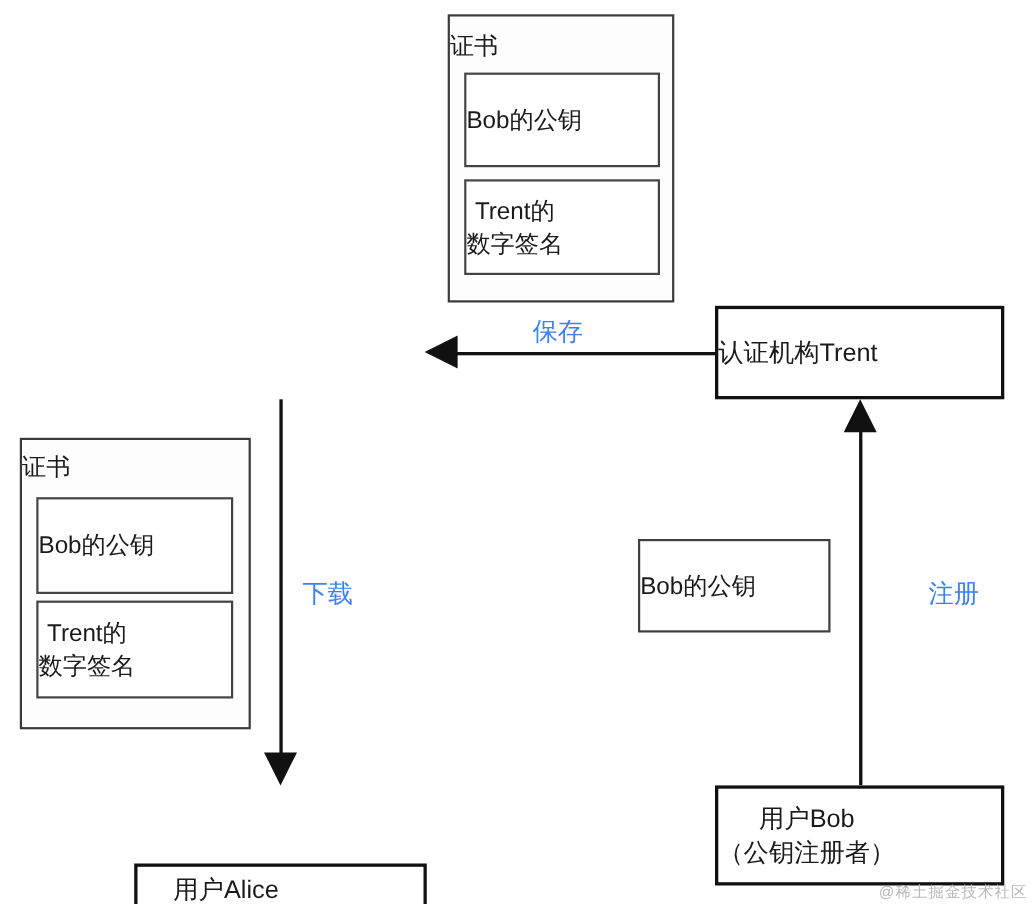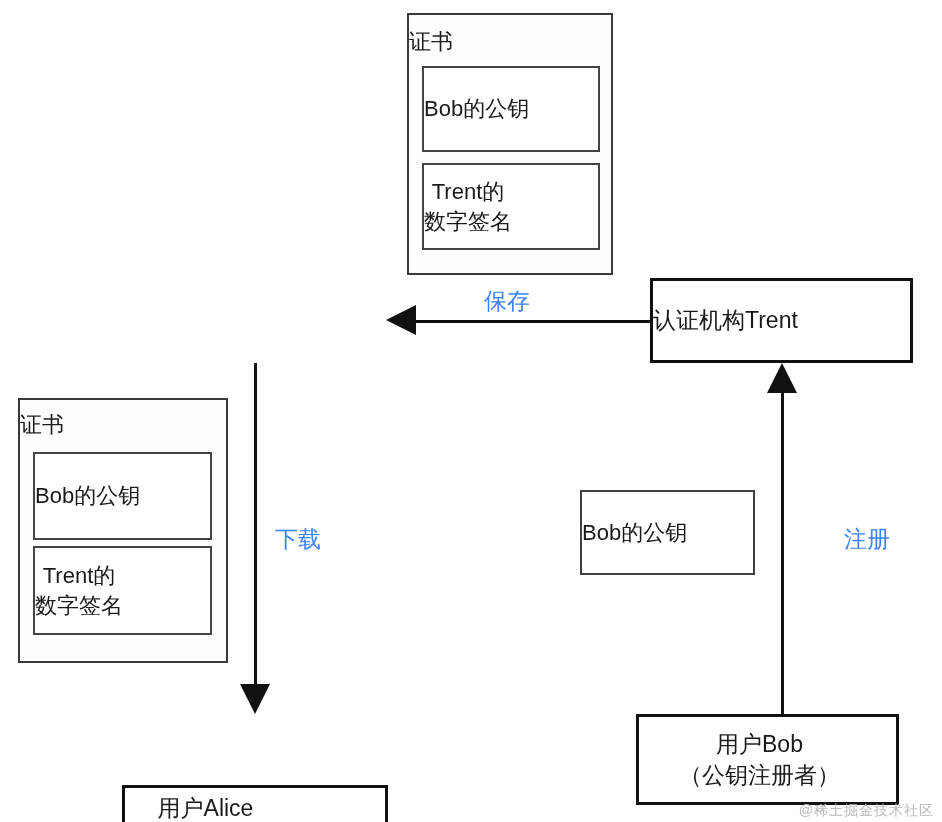--- a/index.html
+++ b/index.html
@@ -163,20 +163,20 @@
 
   <div class="line-v" style="left:781px; top:392px; height:322px;"></div>
   <div class="arrowhead arrow-up" style="left:767px; top:363px;"></div>
   <div class="edge-label" style="left:800px; top:528px;margin-left:44px;">注册</div>
 
   <div class="box box--entity" style="left:122px; top:740px; width:266px; height:76px;margin-top:45px;">
     <span class="box-label">用户Alice
 （公钥使用者）</span>
   </div>
 
-  <div class="box box--entity" style="left:636px; top:714px; width:263px; height:91px;padding-left:40px;">
+  <div class="box box--entity" style="left:650px; top:714px; width:263px; height:91px;">
     <span class="box-label">用户Bob
 （公钥注册者）</span>
   </div>
 
   <div class="watermark">@稀土掘金技术社区</div>
 
 </div>
 
 </body></html>

